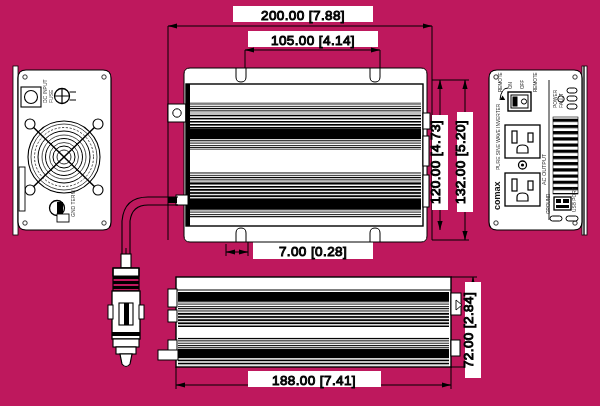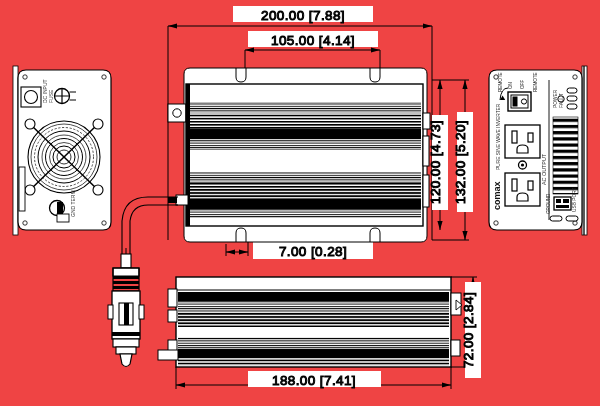--- a/index.html
+++ b/index.html
@@ -4,21 +4,21 @@
 <style>
   html, body {
     margin: 0;
     padding: 0;
     background: #ffffff;
   }
   #sheet {
     position: relative;
     width: 600px;
     height: 406px;
-    background: #ef4444;
+    background: #be185d;
     font-family: "Liberation Sans", sans-serif;
     overflow: hidden;
   }
   #sheet svg {
     position: absolute;
     top: 0;
     left: 0;
     display: block;
   }
   .dimtext {

